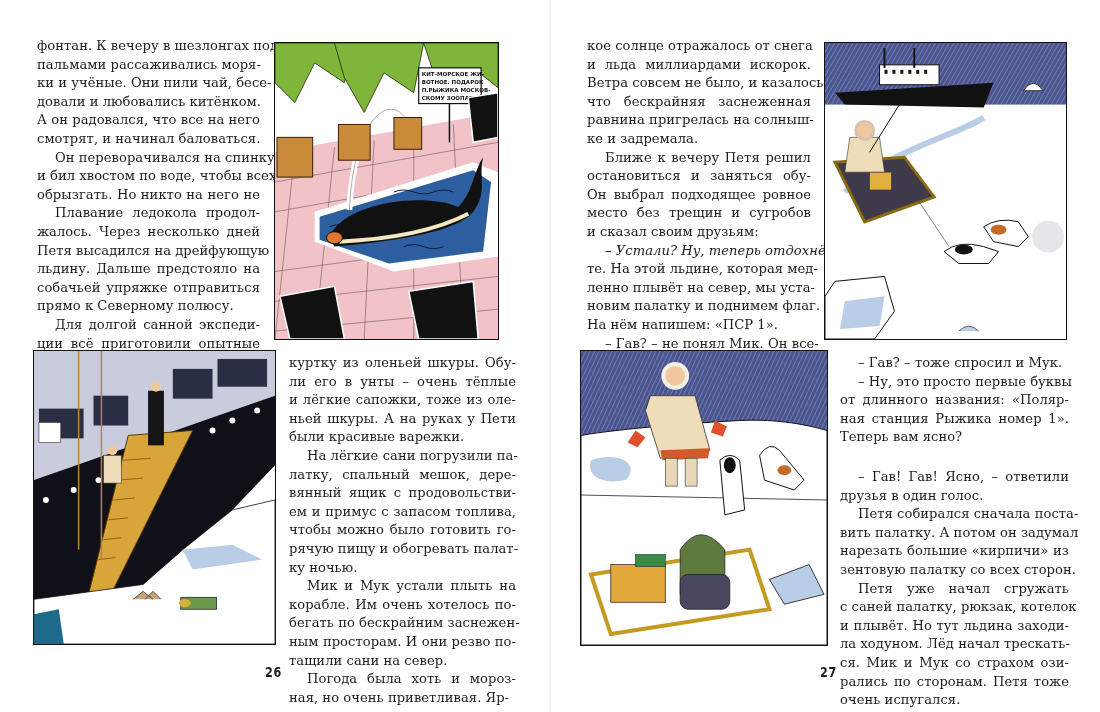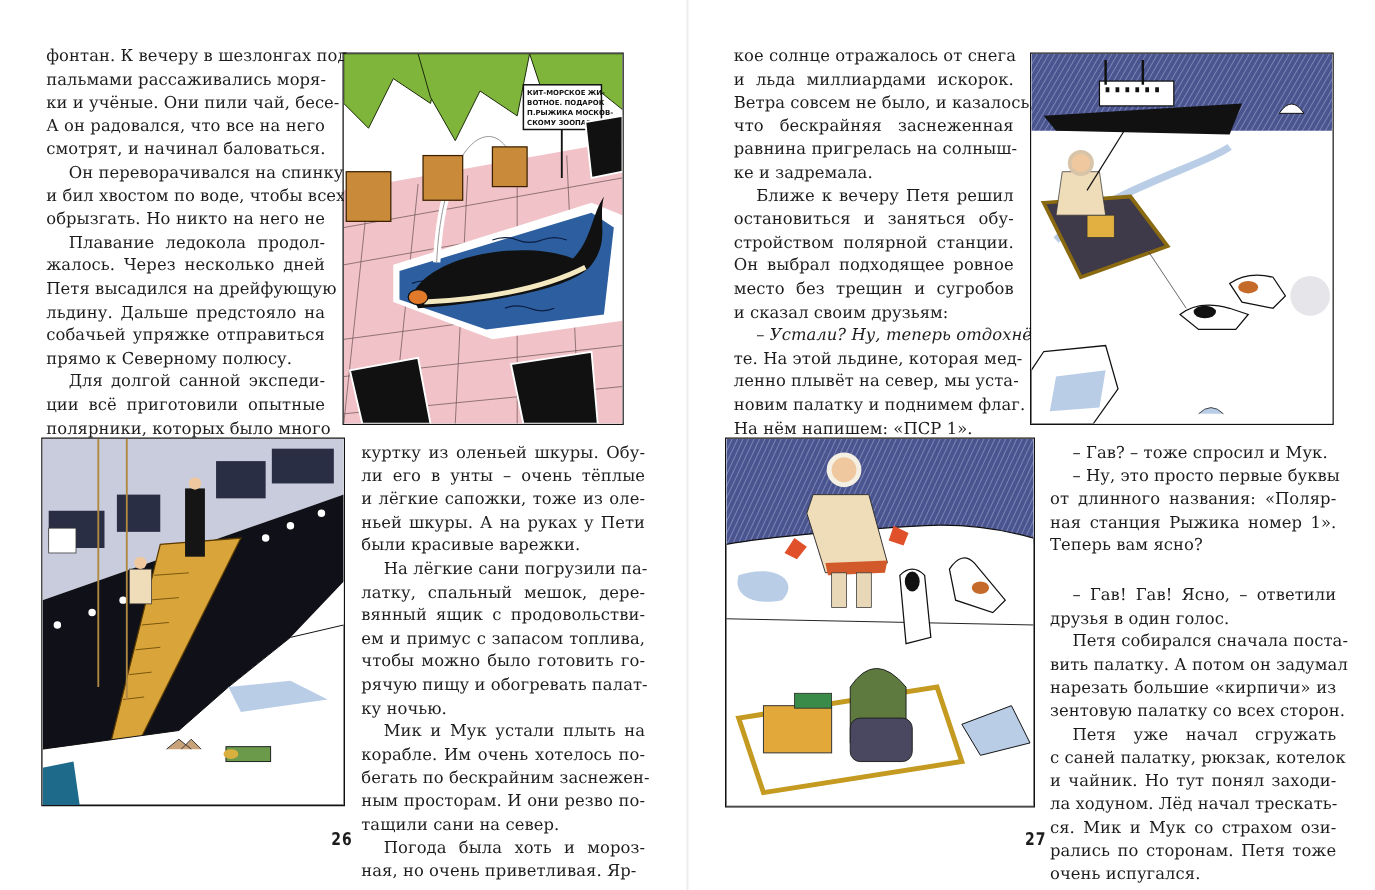--- a/index.html
+++ b/index.html
@@ -31,20 +31,21 @@
 <body>
 
 <div class="gutter"></div>
 
 <div class="page left">
   <div class="text-block" id="lt" style="left:37px; top:37px; width:223px;">
       <p>
         <span class="line">фонтан. К вечеру в шезлонгах под</span>
         <span class="line">пальмами рассаживались моря-</span>
         <span class="line">ки и учёные. Они пили чай, бесе-</span>
+        <span class="line">довали и любовались китёнком.</span>
         <span class="line">А он радовался, что все на него</span>
         <span class="line last">смотрят, и начинал баловаться.</span>
       </p>
       <p>
         <span class="line" style="padding-left: 18px;">Он переворачивался на спинку</span>
         <span class="line">и бил хвостом по воде, чтобы всех</span>
         <span class="line">обрызгать. Но никто на него не</span>
       </p>
       <p>
         <span class="line" style="padding-left: 18px;">Плавание ледокола продол-</span>
@@ -215,21 +216,20 @@
         <span class="line">кое солнце отражалось от снега</span>
         <span class="line">и льда миллиардами искорок.</span>
         <span class="line">Ветра совсем не было, и казалось,</span>
         <span class="line">что бескрайняя заснеженная</span>
         <span class="line">равнина пригрелась на солныш-</span>
         <span class="line last">ке и задремала.</span>
       </p>
       <p>
         <span class="line" style="padding-left: 18px;">Ближе к вечеру Петя решил</span>
         <span class="line">остановиться и заняться обу-</span>
-        <span class="line">стройством полярной станции.</span>
         <span class="line">Он выбрал подходящее ровное</span>
         <span class="line">место без трещин и сугробов</span>
         <span class="line last">и сказал своим друзьям:</span>
       </p>
       <p>
         <span class="line" style="padding-left: 18px; font-style: italic;">– Устали? Ну, теперь отдохнё-</span>
         <span class="line">те. На этой льдине, которая мед-</span>
         <span class="line">ленно плывёт на север, мы уста-</span>
         <span class="line">новим палатку и поднимем флаг.</span>
         <span class="line last">На нём напишем: «ПСР 1».</span>
@@ -340,21 +340,21 @@
       </p>
       <p>
         <span class="line" style="padding-left: 18px;">Петя собирался сначала поста-</span>
         <span class="line">вить палатку. А потом он задумал</span>
         <span class="line">нарезать большие «кирпичи» из</span>
         <span class="line last">зентовую палатку со всех сторон.</span>
       </p>
       <p>
         <span class="line" style="padding-left: 18px;">Петя уже начал сгружать</span>
         <span class="line">с саней палатку, рюкзак, котелок</span>
-        <span class="line">и чайник. Но тут понял заходи-</span>
+        <span class="line">и плывёт. Но тут льдина заходи-</span>
         <span class="line">ла ходуном. Лёд начал трескать-</span>
         <span class="line">ся. Мик и Мук со страхом ози-</span>
         <span class="line">рались по сторонам. Петя тоже</span>
         <span class="line last">очень испугался.</span>
       </p>
     </div>
 
   <div class="page-num" style="left:270px;">27</div>
 </div>
 

